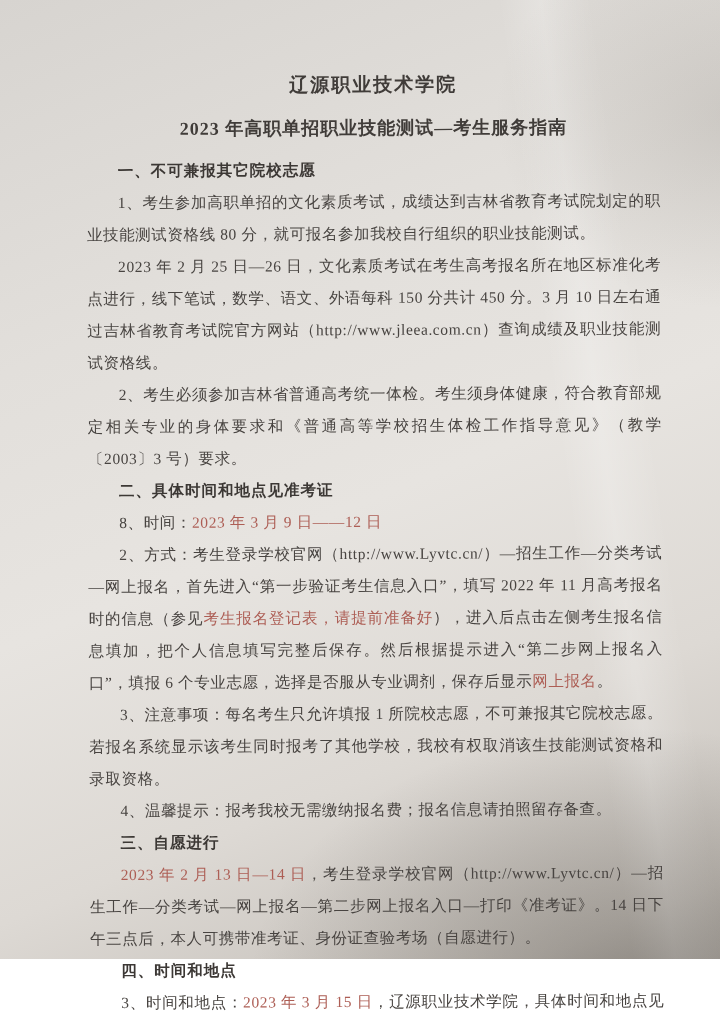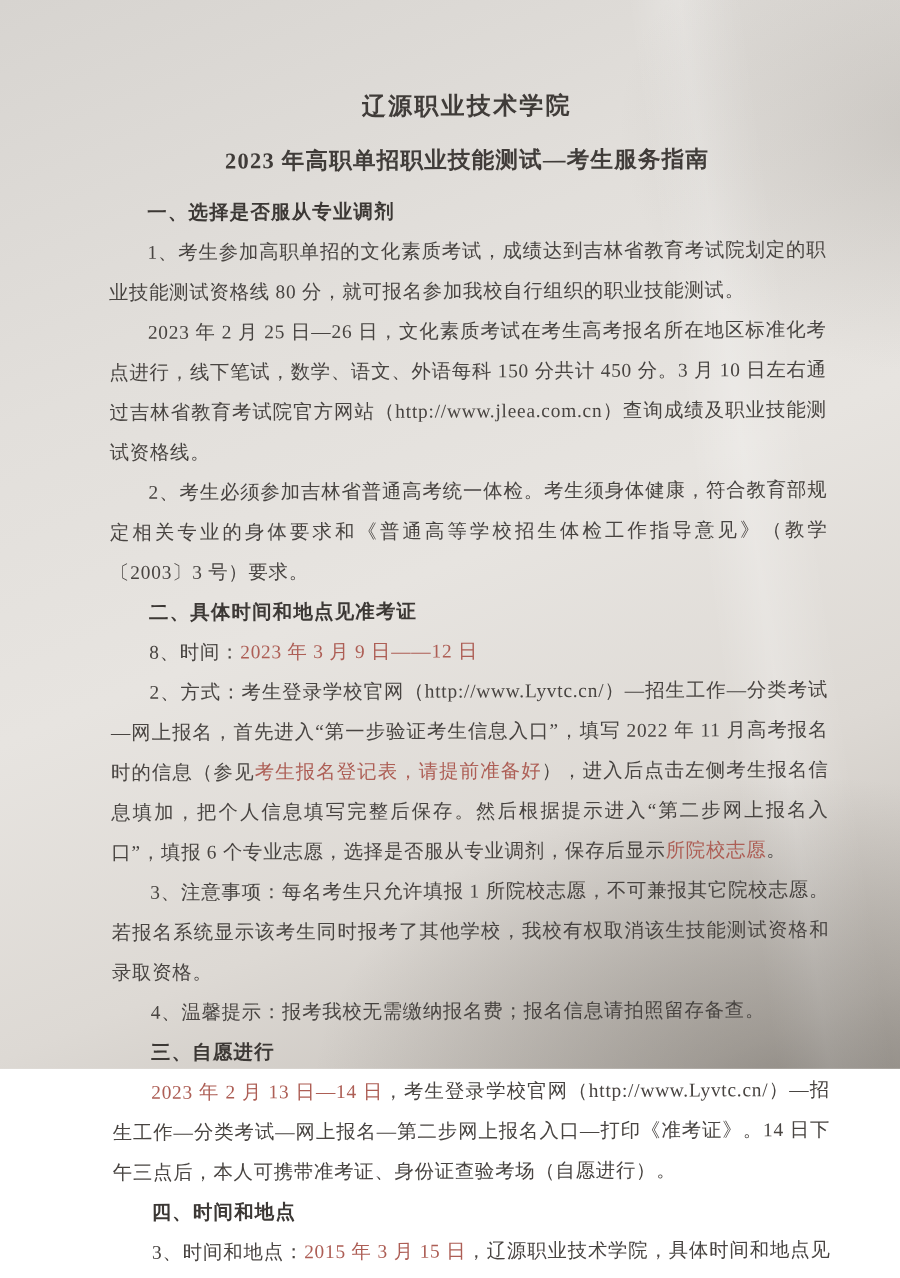--- a/index.html
+++ b/index.html
@@ -9,21 +9,21 @@
   body {
     width: 720px;
     height: 1022px;
     overflow: hidden;
     font-family: "Liberation Serif", "DejaVu Serif", serif;
   }
   
   .sheet {
     position: relative;
     width: 720px;
-    height: 855px;
+    height: 959px;
     box-sizing: border-box;
     background-color: #dedbd7;
     background-image:
       radial-gradient(ellipse 620px 420px at 88% 103%, rgba(82,77,70,0.42), rgba(82,77,70,0.0) 62%),
       radial-gradient(ellipse 380px 300px at 103% 12%, rgba(120,114,106,0.22), rgba(120,114,106,0.0) 65%),
       linear-gradient(82deg, rgba(255,255,255,0.0) 74%, rgba(255,255,255,0.22) 79%, rgba(255,255,255,0.0) 85%),
       linear-gradient(158deg, #d7d4d0 0%, #e2dfdb 30%, #e7e4e0 52%, #ddd9d4 74%, #c6c1bb 94%, #b7b2ac 100%);
   }
   .page-inner {
     position: absolute;
@@ -70,28 +70,28 @@
   }
 </style>
 </head>
 <body>
 
 <div class="sheet">
   <div class="page-inner">
     <h1 class="doc-title">辽源职业技术学院</h1>
     <h2 class="doc-subtitle">2023 年高职单招职业技能测试—考生服务指南</h2>
     <main class="doc-body">
-        <p class="heading"><span>一、选择是否服从专业调剂</span></p>
+        <p class="heading"><span>一、不可兼报其它院校志愿</span></p>
         <p class="para"><span>1、考生参加高职单招的文化素质考试，成绩达到吉林省教育考试院划定的职业技能测试资格线 80 分，就可报名参加我校自行组织的职业技能测试。</span></p>
         <p class="para"><span>2023 年 2 月 25 日—26 日，文化素质考试在考生高考报名所在地区标准化考点进行，线下笔试，数学、语文、外语每科 150 分共计 450 分。3 月 10 日左右通过吉林省教育考试院官方网站（http://www.jleea.com.cn）查询成绩及职业技能测试资格线。</span></p>
         <p class="para"><span>2、考生必须参加吉林省普通高考统一体检。考生须身体健康，符合教育部规定相关专业的身体要求和《普通高等学校招生体检工作指导意见》（教学〔2003〕3 号）要求。</span></p>
         <p class="heading"><span>二、具体时间和地点见准考证</span></p>
         <p class="para"><span>8、时间：</span><span class="red">2023 年 3 月 9 日——12 日</span></p>
-        <p class="para"><span>2、方式：考生登录学校官网（http://www.Lyvtc.cn/）—招生工作—分类考试—网上报名，首先进入“第一步验证考生信息入口”，填写 2022 年 11 月高考报名时的信息（参见</span><span class="red">考生报名登记表，请提前准备好</span><span>），进入后点击左侧考生报名信息填加，把个人信息填写完整后保存。然后根据提示进入“第二步网上报名入口”，填报 6 个专业志愿，选择是否服从专业调剂，保存后显示</span><span class="red">所院校志愿</span><span>。</span></p>
+        <p class="para"><span>2、方式：考生登录学校官网（http://www.Lyvtc.cn/）—招生工作—分类考试—网上报名，首先进入“第一步验证考生信息入口”，填写 2022 年 11 月高考报名时的信息（参见</span><span class="red">考生报名登记表，请提前准备好</span><span>），进入后点击左侧考生报名信息填加，把个人信息填写完整后保存。然后根据提示进入“第二步网上报名入口”，填报 6 个专业志愿，选择是否服从专业调剂，保存后显示</span><span class="red">网上报名</span><span>。</span></p>
         <p class="para"><span>3、注意事项：每名考生只允许填报 1 所院校志愿，不可兼报其它院校志愿。若报名系统显示该考生同时报考了其他学校，我校有权取消该生技能测试资格和录取资格。</span></p>
         <p class="para"><span>4、温馨提示：报考我校无需缴纳报名费；报名信息请拍照留存备查。</span></p>
         <p class="heading"><span>三、自愿进行</span></p>
         <p class="para"><span class="red">2023 年 2 月 13 日—14 日</span><span>，考生登录学校官网（http://www.Lyvtc.cn/）—招生工作—分类考试—网上报名—第二步网上报名入口—打印《准考证》。14 日下午三点后，本人可携带准考证、身份证查验考场（自愿进行）。</span></p>
         <p class="heading"><span>四、时间和地点</span></p>
-        <p class="para"><span>3、时间和地点：</span><span class="red">2015 年 3 月 15 日</span><span>，辽源职业技术学院，具体时间和地点见准考证。</span></p>
+        <p class="para"><span>3、时间和地点：</span><span class="red">2023 年 3 月 15 日</span><span>，辽源职业技术学院，具体时间和地点见准考证。</span></p>
       </main>
   </div>
 </div>
 
 </body></html>

